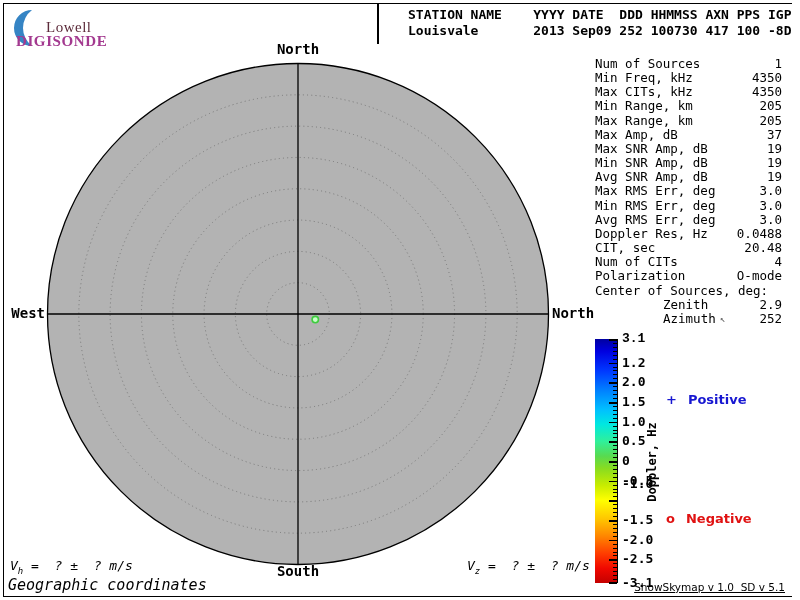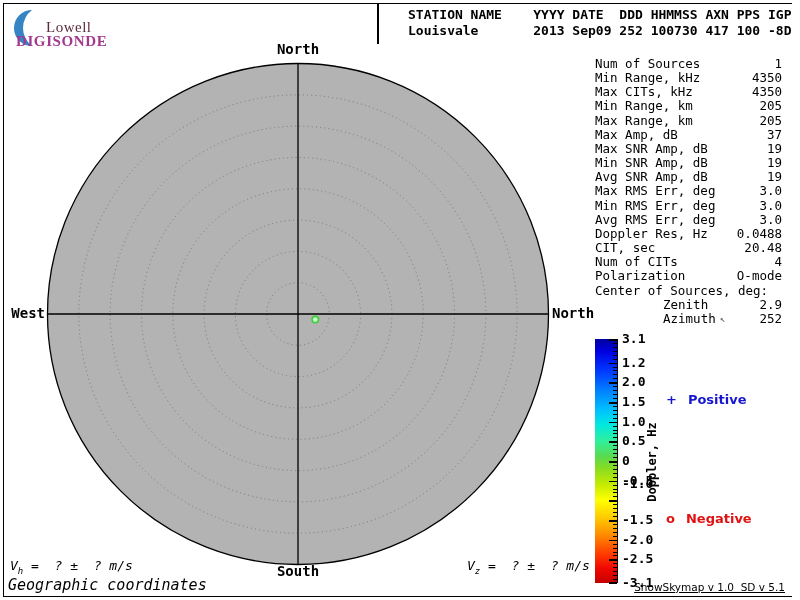--- a/index.html
+++ b/index.html
@@ -87,21 +87,21 @@
     <div class="logo-top">Lowell</div>
     <div class="logo-bottom">DIGISONDE</div>
   </div>
 
   <div class="hdr-divider"></div>
   <div class="hdr" style="top:7px">STATION NAME    YYYY DATE  DDD HHMMSS AXN PPS IGP</div>
   <div class="hdr" style="top:23px">Louisvale       2013 Sep09 252 100730 417 100 -8D</div>
 
   <div class="ptable">
       <div class="prow"><span class="plabel">Num of Sources</span><span class="pvalue">1</span></div>
-      <div class="prow"><span class="plabel">Min Range, kHz</span><span class="pvalue">4350</span></div>
+      <div class="prow"><span class="plabel">Min Freq, kHz</span><span class="pvalue">4350</span></div>
       <div class="prow"><span class="plabel">Max CITs, kHz</span><span class="pvalue">4350</span></div>
       <div class="prow"><span class="plabel">Min Range, km</span><span class="pvalue">205</span></div>
       <div class="prow"><span class="plabel">Max Range, km</span><span class="pvalue">205</span></div>
       <div class="prow"><span class="plabel">Max Amp, dB</span><span class="pvalue">37</span></div>
       <div class="prow"><span class="plabel">Max SNR Amp, dB</span><span class="pvalue">19</span></div>
       <div class="prow"><span class="plabel">Min SNR Amp, dB</span><span class="pvalue">19</span></div>
       <div class="prow"><span class="plabel">Avg SNR Amp, dB</span><span class="pvalue">19</span></div>
       <div class="prow"><span class="plabel">Max RMS Err, deg</span><span class="pvalue">3.0</span></div>
       <div class="prow"><span class="plabel">Min RMS Err, deg</span><span class="pvalue">3.0</span></div>
       <div class="prow"><span class="plabel">Avg RMS Err, deg</span><span class="pvalue">3.0</span></div>
@@ -179,21 +179,21 @@
       <div class="tick" style="top: 216.452px;"></div>
       <div class="tick major" style="top: 220.387px;"></div>
       <div class="tick" style="top: 224.323px;"></div>
       <div class="tick" style="top: 228.258px;"></div>
       <div class="tick" style="top: 232.194px;"></div>
       <div class="tick" style="top: 236.129px;"></div>
       <div class="tick" style="top: 240.065px;"></div>
       <div class="tick major" style="top: 243px;"></div>
     </div>
   <div class="cblabels">
-      <div class="cblabel" style="top: -7px;">3.1</div>
+      <div class="cblabel" style="top: -7px; font-family: Liberation Mono, monospace;">3.1</div>
       <div class="cblabel" style="top: 16.6129px;">1.2</div>
       <div class="cblabel" style="top: 36.2903px;">2.0</div>
       <div class="cblabel" style="top: 55.9677px;">1.5</div>
       <div class="cblabel" style="top: 75.6452px;">1.0</div>
       <div class="cblabel" style="top: 95.3226px;">0.5</div>
       <div class="cblabel" style="top: 115px;">0</div>
       <div class="cblabel" style="top: 134.677px;">-0.5</div>
       <div class="cblabel" style="top: 138px;">-1.0</div>
       <div class="cblabel" style="top: 174.032px;">-1.5</div>
       <div class="cblabel" style="top: 193.71px;">-2.0</div>

